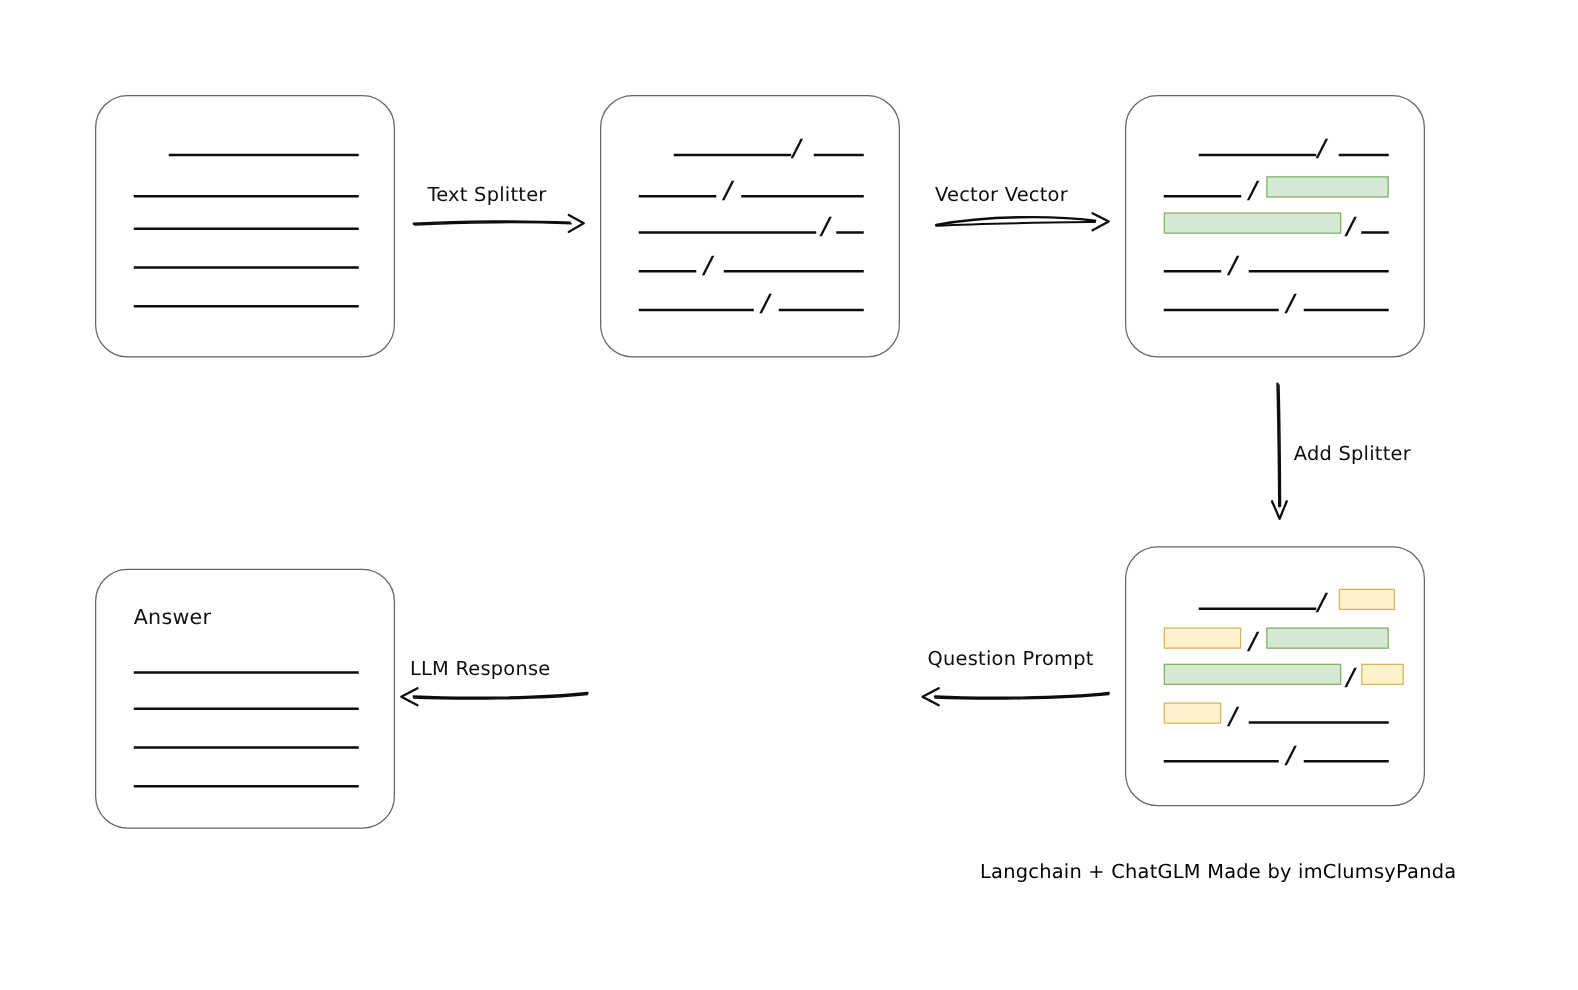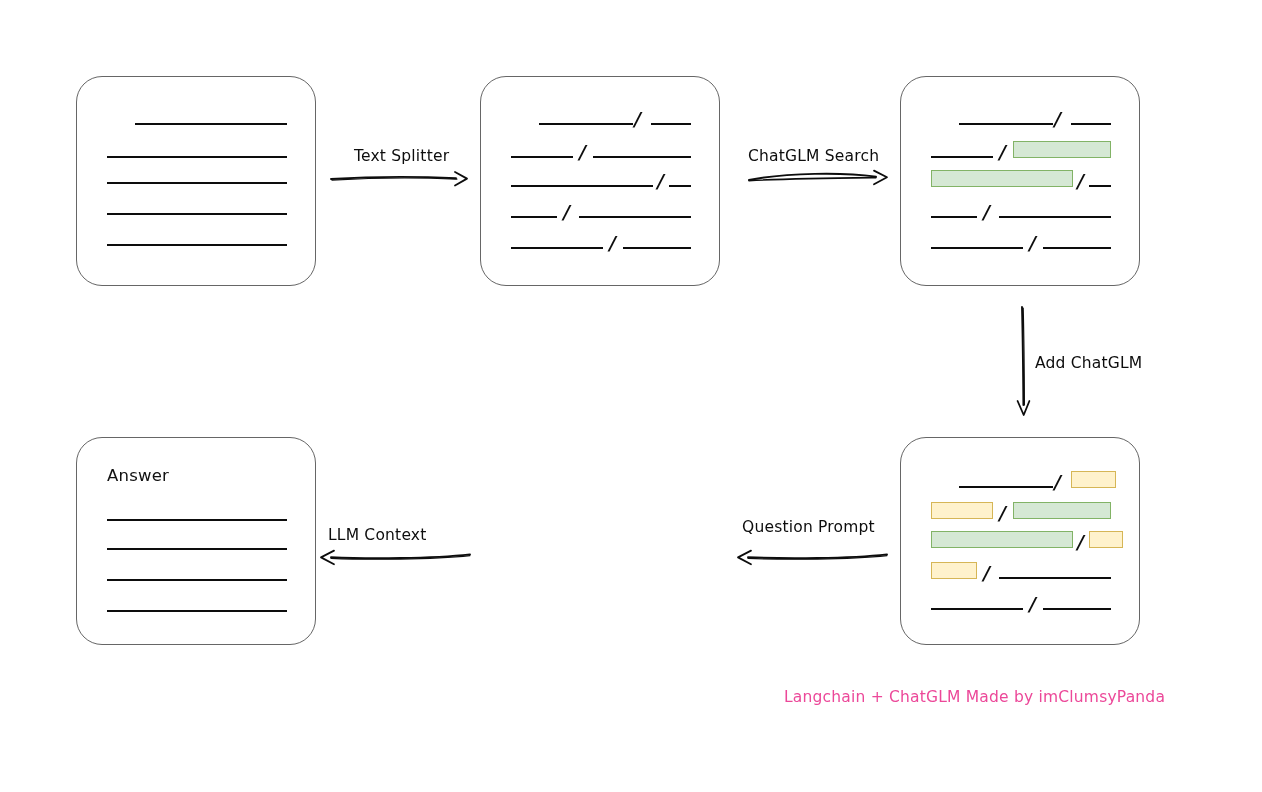--- a/index.html
+++ b/index.html
@@ -78,21 +78,21 @@
     position:absolute;
     font-size:15.5px;
     color:#0d0d0d;
     white-space:nowrap;
     letter-spacing:.2px;
   }
 
   .footer{
     position:absolute;
     font-size:15.5px;
-    color:#ec4899;
+    color:#000000;
     white-space:nowrap;
     letter-spacing:.2px;
   }
 </style>
 </head>
 <body>
 
 <div class="stage">
 
   <div class="card" style="left:76px;top:76px;width:240px;height:210px;">
@@ -105,21 +105,21 @@
     </div>
   </div>
 
   <div class="arrow" style="left:330px;top:168px;">
     <svg width="140" height="22" viewBox="0 0 140 22">
       <path d="M1,11 C40,8.6 92,8.6 126,10.2" fill="none" stroke="#0d0d0d" stroke-width="1.9" stroke-linecap="round"></path>
       <path d="M2,12.1 C41,9.8 93,9.6 127,11.1" fill="none" stroke="#0d0d0d" stroke-width="1.1" stroke-linecap="round"></path>
       <path d="M125,4 L137,10.6 L125,17.5" fill="none" stroke="#0d0d0d" stroke-width="1.8" stroke-linejoin="round" stroke-linecap="round"></path>
     </svg>
   </div>
-  <div class="arrow-label" style="left:342px;top:147px;margin-left:12px;">Text Splitter</div>
+  <div class="arrow-label" style="left:342px;top:147px;">Text Splitter</div>
 
   <div class="card" style="left:480px;top:76px;width:240px;height:210px;">
     <div class="rowset">
 
       <div class="seg" style="left:58px;top:46px;width:94px;"></div>
       <div class="slash" style="left:153px;top:46px;">/</div>
       <div class="seg" style="left:170px;top:46px;width:40px;"></div>
 
       <div class="seg" style="left:30px;top:79px;width:62px;"></div>
       <div class="slash" style="left:98px;top:79px;">/</div>
@@ -139,21 +139,21 @@
     </div>
   </div>
 
   <div class="arrow" style="left:748px;top:166px;">
     <svg width="142" height="24" viewBox="0 0 142 24">
       <path d="M1,14 C40,6.5 95,6.2 128,10.6" fill="none" stroke="#0d0d0d" stroke-width="1.9" stroke-linecap="round"></path>
       <path d="M1,14.6 C42,12.6 96,12.0 128,11.6" fill="none" stroke="#0d0d0d" stroke-width="1.6" stroke-linecap="round"></path>
       <path d="M126,4.6 L139,11.2 L126,18.2" fill="none" stroke="#0d0d0d" stroke-width="1.8" stroke-linejoin="round" stroke-linecap="round"></path>
     </svg>
   </div>
-  <div class="arrow-label" style="left:748px;top:147px;">ChatGLM Search</div>
+  <div class="arrow-label" style="left:748px;top:147px;">Vector Vector</div>
 
   <div class="card" style="left:900px;top:76px;width:240px;height:210px;">
     <div class="rowset">
 
       <div class="seg" style="left:58px;top:46px;width:94px;"></div>
       <div class="slash" style="left:153px;top:46px;">/</div>
       <div class="seg" style="left:170px;top:46px;width:40px;"></div>
 
       <div class="seg" style="left:30px;top:79px;width:62px;"></div>
       <div class="slash" style="left:98px;top:79px;">/</div>
@@ -173,21 +173,21 @@
     </div>
   </div>
 
   <div class="arrow" style="left:1010px;top:305px;">
     <svg width="26" height="112" viewBox="0 0 26 112">
       <path d="M12,2 C12.9,38 13.2,72 13.4,100" fill="none" stroke="#0d0d0d" stroke-width="1.9" stroke-linecap="round"></path>
       <path d="M13.2,3 C14.1,39 14.3,73 14.4,100" fill="none" stroke="#0d0d0d" stroke-width="1.2" stroke-linecap="round"></path>
       <path d="M7.6,96 L13.7,110 L19.4,96" fill="none" stroke="#0d0d0d" stroke-width="1.8" stroke-linejoin="round" stroke-linecap="round"></path>
     </svg>
   </div>
-  <div class="arrow-label" style="left:1035px;top:354px;">Add ChatGLM</div>
+  <div class="arrow-label" style="left:1035px;top:354px;">Add Splitter</div>
 
   <div class="card" style="left:900px;top:437px;width:240px;height:208px;">
     <div class="rowset">
 
       <div class="seg" style="left:58px;top:48px;width:94px;"></div>
       <div class="slash" style="left:153px;top:48px;">/</div>
       <div class="chip yellow" style="left:170px;top:48px;width:45px;"></div>
 
       <div class="chip yellow" style="left:30px;top:79px;width:62px;"></div>
       <div class="slash" style="left:98px;top:79px;">/</div>
@@ -217,23 +217,23 @@
   <div class="arrow-label" style="left:742px;top:518px;">Question Prompt</div>
 
 
   <div class="arrow" style="left:320px;top:546px;">
     <svg width="152" height="22" viewBox="0 0 152 22">
       <path d="M150,8.4 C112,12.6 48,13.0 11,11.2" fill="none" stroke="#0d0d0d" stroke-width="1.9" stroke-linecap="round"></path>
       <path d="M150,9.6 C112,13.6 48,14.0 11,12.4" fill="none" stroke="#0d0d0d" stroke-width="1.1" stroke-linecap="round"></path>
       <path d="M14,4.6 L1,11.4 L14,18.2" fill="none" stroke="#0d0d0d" stroke-width="1.8" stroke-linejoin="round" stroke-linecap="round"></path>
     </svg>
   </div>
-  <div class="arrow-label" style="left:328px;top:526px;">LLM Context</div>
-
-  <div class="card" style="left:76px;top:437px;width:240px;height:208px;">
+  <div class="arrow-label" style="left:328px;top:526px;">LLM Response</div>
+
+  <div class="card" style="left:76px;top:455px;width:240px;height:208px;">
     <div class="card-title" style="left:30px;top:28px;">Answer</div>
     <div class="rowset">
       <div class="seg" style="left:30px;top:81px;width:180px;"></div>
       <div class="seg" style="left:30px;top:110px;width:180px;"></div>
       <div class="seg" style="left:30px;top:141px;width:180px;"></div>
       <div class="seg" style="left:30px;top:172px;width:180px;"></div>
     </div>
   </div>
 
   <div class="footer" style="left:784px;top:688px;">Langchain + ChatGLM Made by imClumsyPanda</div>

